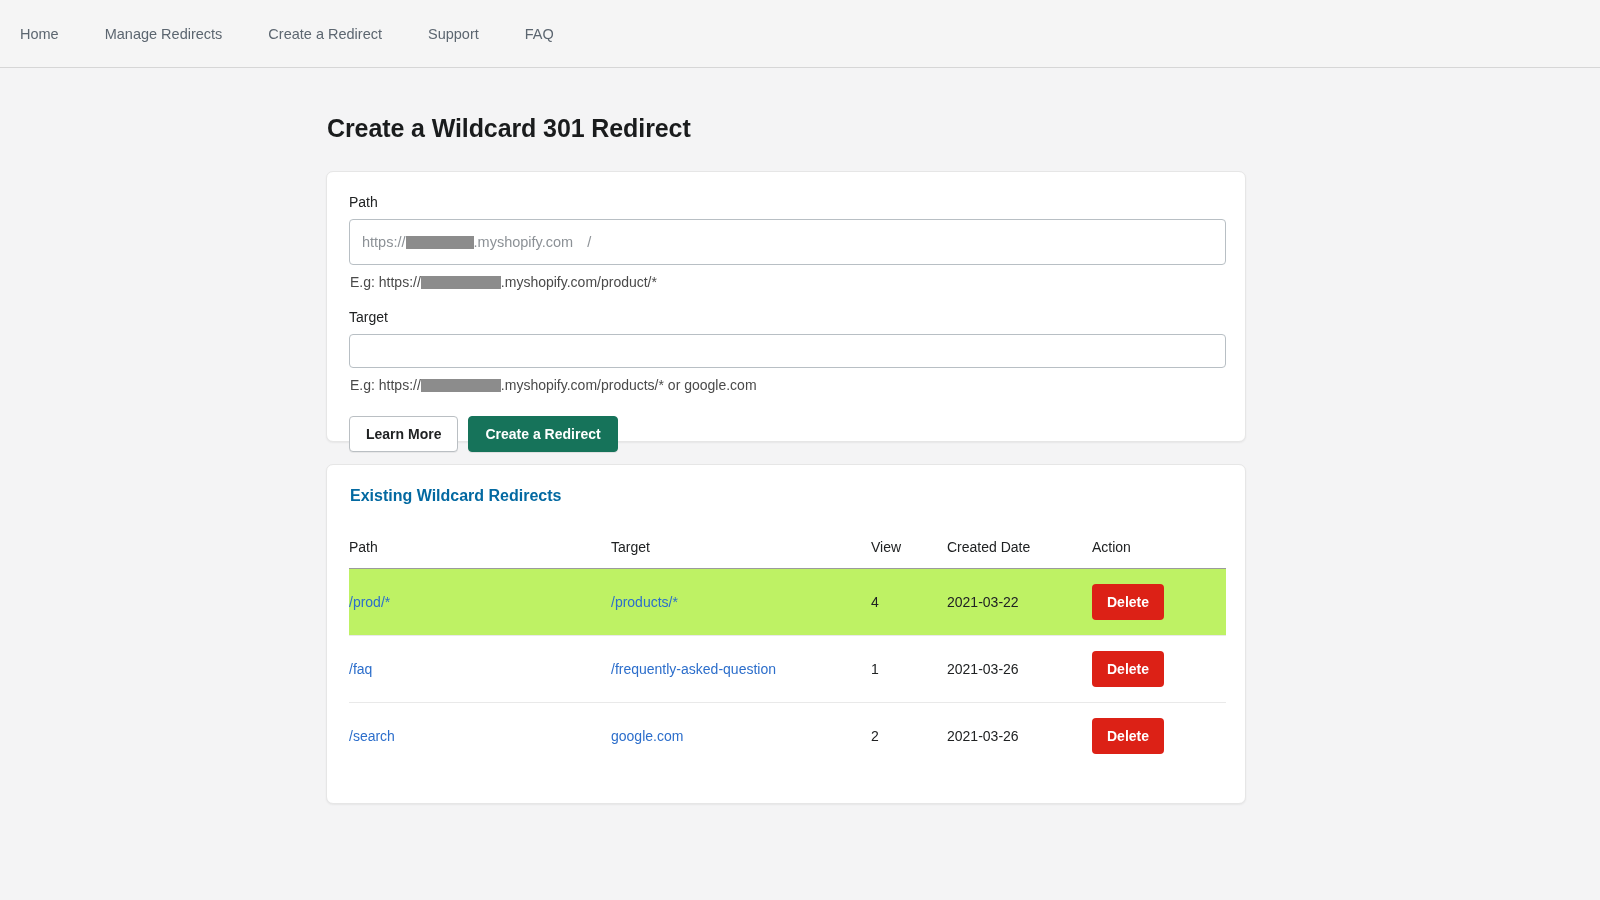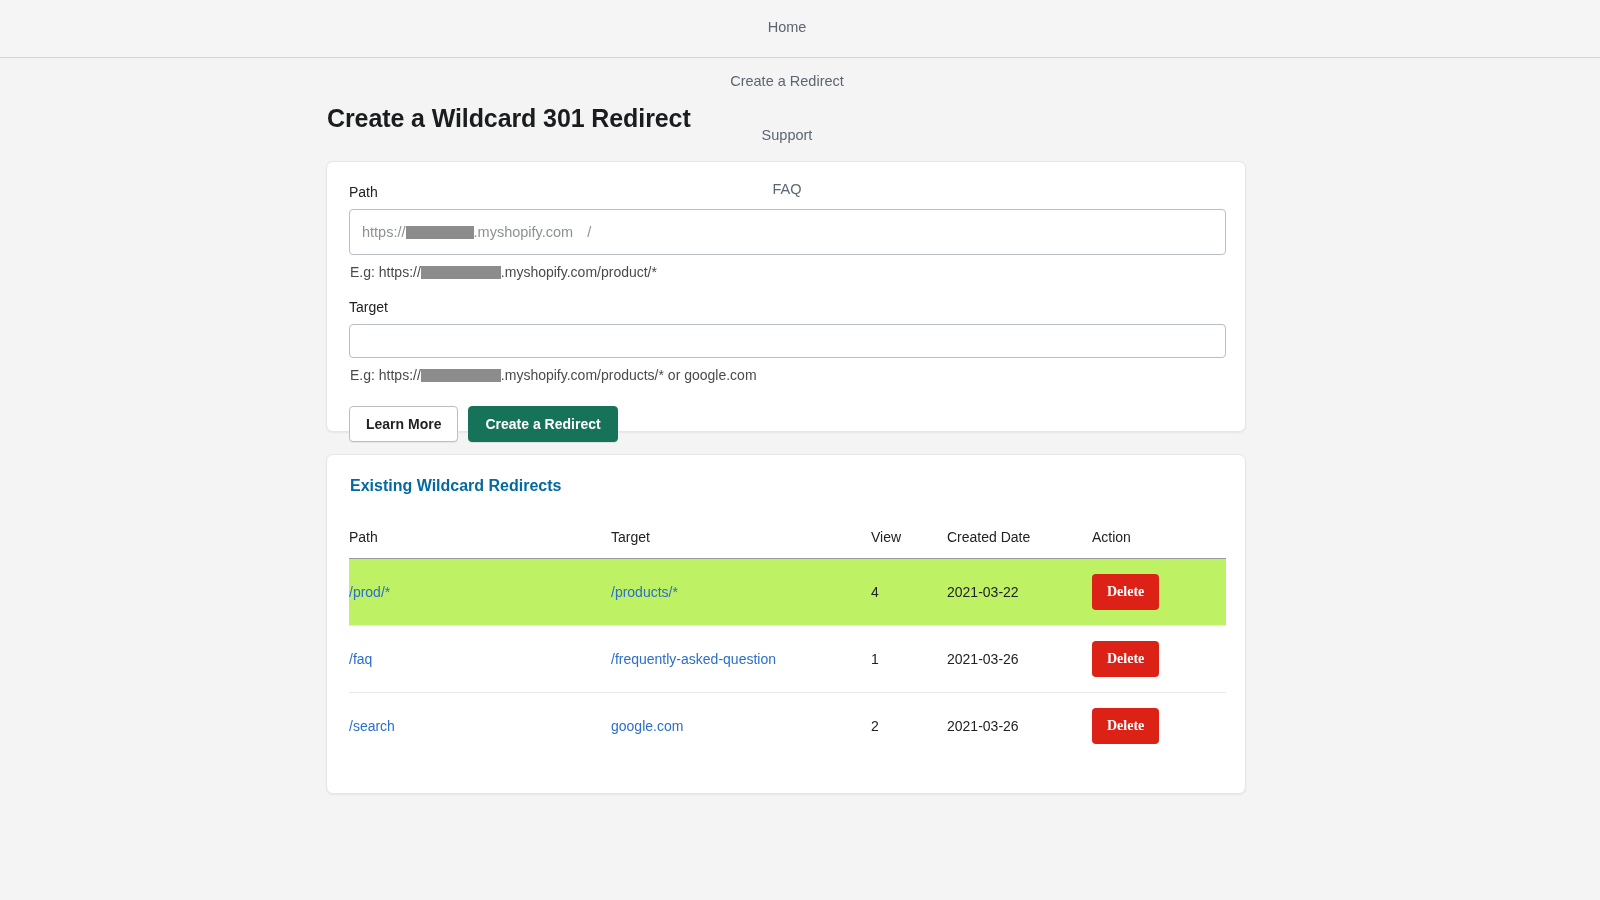--- a/index.html
+++ b/index.html
@@ -7,28 +7,27 @@
     margin: 0; padding: 0;
     width: 1600px; height: 900px;
     background: #f4f4f5;
     font-family: "Liberation Sans", sans-serif;
     color: #202223;
     overflow: hidden;
   }
 
   
   .navbar {
-    height: 58px;
+    height: 68px;
     background: #f5f5f5;
     border-bottom: 1px solid #d6d6d6;
     display: flex;
     align-items: center;
     padding-left: 20px;
     gap: 0px;
-    flex-direction: column;
   }
   .nav-link {
     font-size: 14.5px;
     color: #5c6670;
     padding: 0 23px 0 0;
     margin-right: 23px;
     text-decoration: none;
     white-space: nowrap;
     line-height: 54px;
   }
@@ -191,35 +190,36 @@
   .cell-link {
     color: #2c6ecb;
     text-decoration: none;
     font-size: 14px;
   }
 
   .btn-delete {
     background: #dc2116;
     border: none;
     color: #ffffff;
-    font-family: Liberation Serif, serif;
+    font-family: Liberation Sans, sans-serif;
     font-size: 14px;
     font-weight: bold;
     border-radius: 4px;
     padding: 10px 15px;
     height: 36px;
     cursor: pointer;
     line-height: 1;
   }
 </style>
 </head>
 <body>
 
 <nav class="navbar">
   <a class="nav-link" href="#">Home</a>
+  <a class="nav-link" href="#">Manage Redirects</a>
   <a class="nav-link" href="#">Create a Redirect</a>
   <a class="nav-link" href="#">Support</a>
   <a class="nav-link" href="#">FAQ</a>
 </nav>
 
 <div class="page">
   <div class="content">
 
     <h1 class="page-title">Create a Wildcard 301 Redirect</h1>
 

